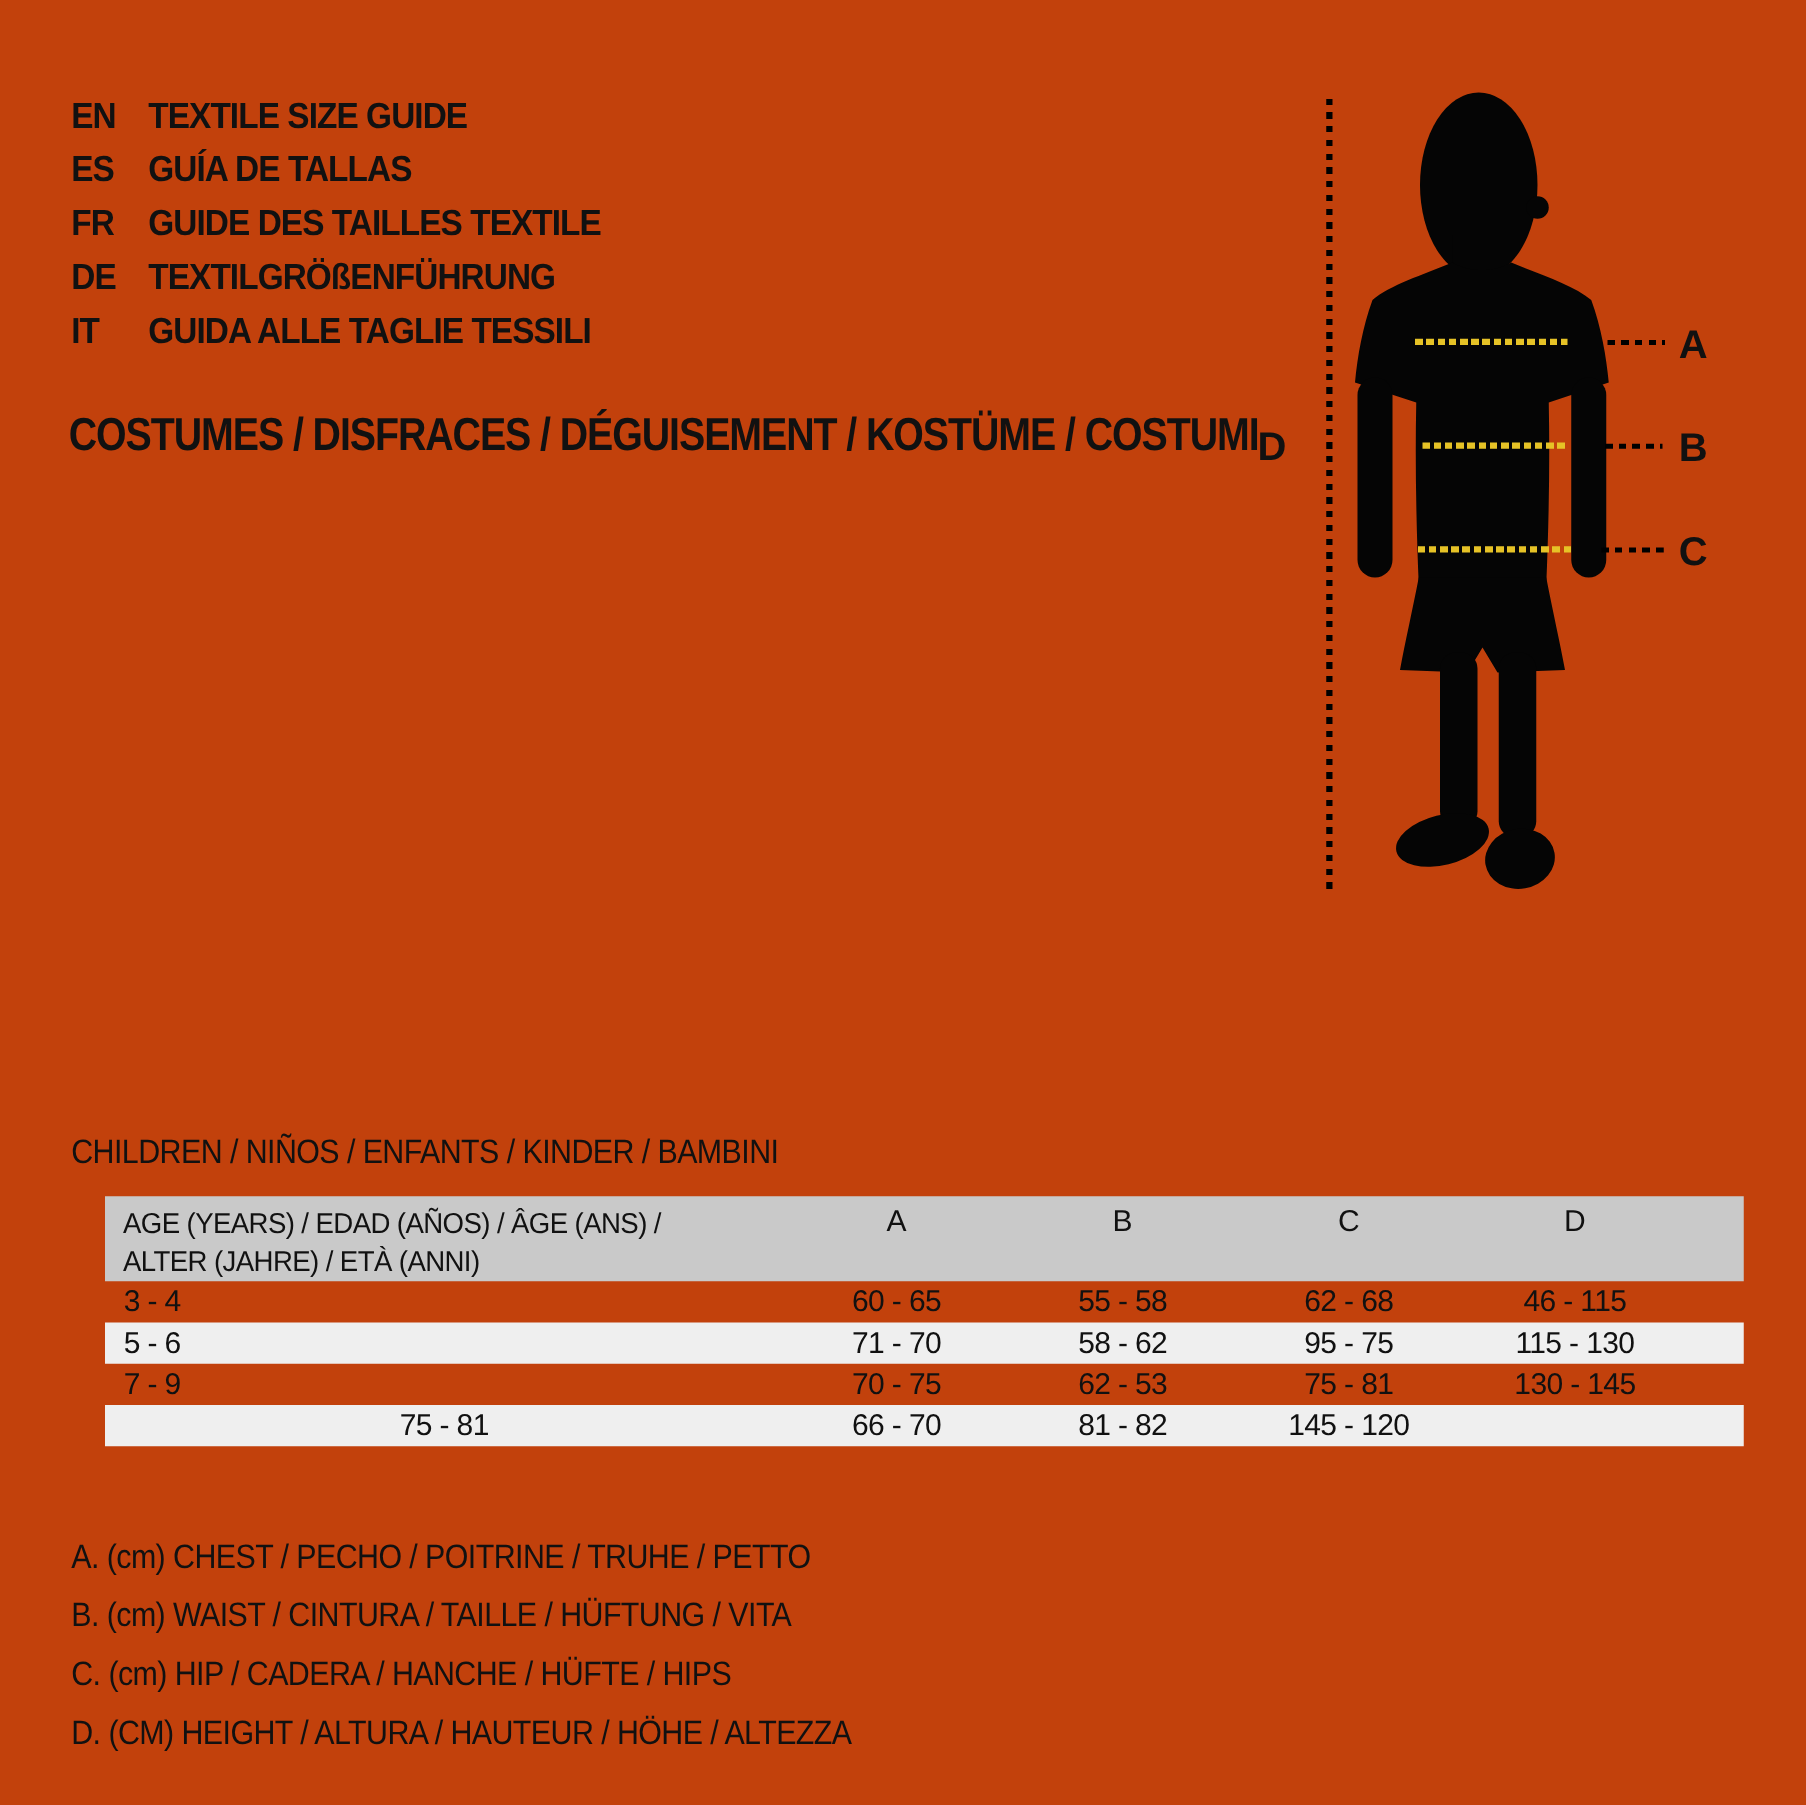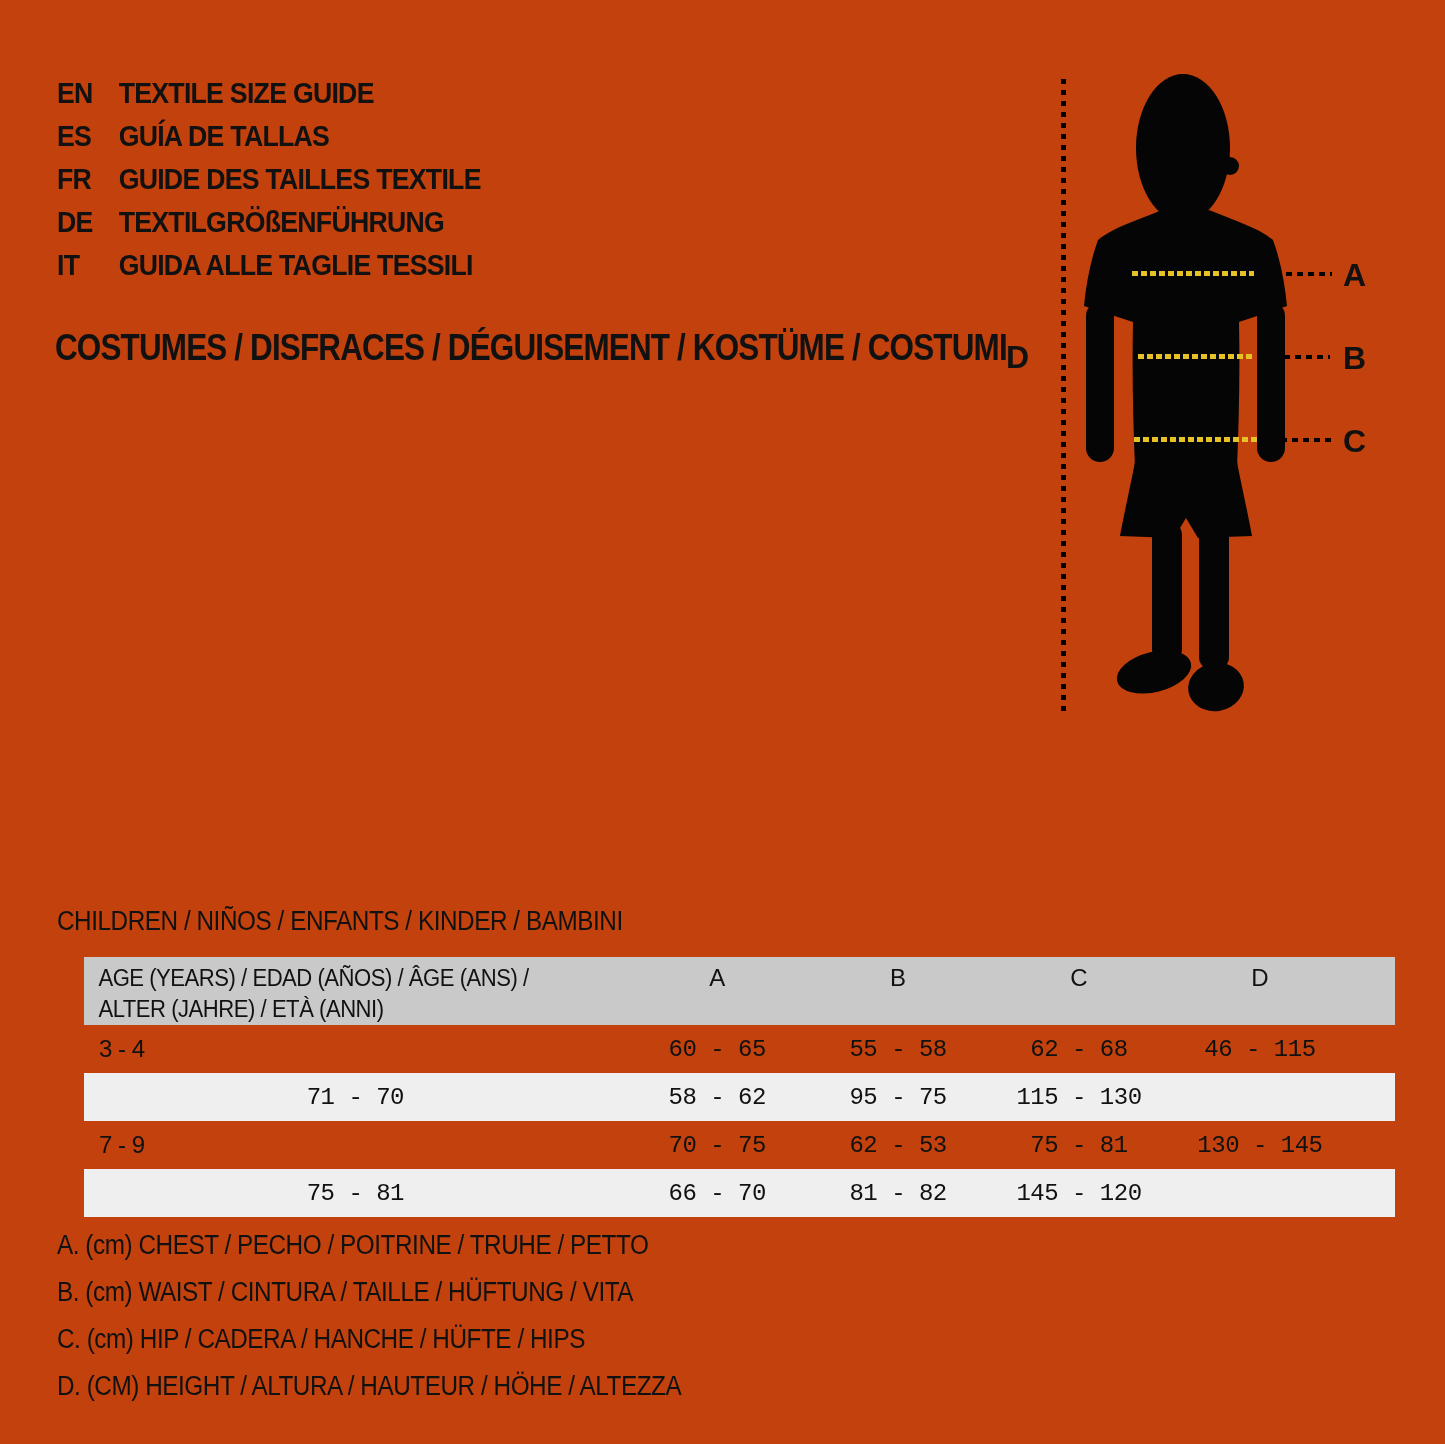--- a/index.html
+++ b/index.html
@@ -51,24 +51,24 @@
   .children-title{
     position:absolute;left:57px;top:906px;margin:0;
     font-size:27px;font-weight:400;letter-spacing:-.5px;white-space:nowrap;
     transform:scaleX(.9);transform-origin:left top;
   }
   .size-table{position:absolute;left:55px;top:957px;width:1340px;}
   .trow{display:grid;grid-template-columns:41.4% 13.8% 13.8% 13.8% 13.8% 1fr;align-items:center;margin-left:29px;}
   .thead{background:var(--hdr-gray,#c9c9c9);height:68px;align-items:start;}
   .age-header{padding:6px 0 0 15px;font-size:23px;line-height:31px;letter-spacing:-.5px;white-space:nowrap;transform:scaleX(.96);transform-origin:left top;}
   .col-header{text-align:center;font-size:24px;padding-top:7px;}
-  .tdata{height:48px;font-size:24px;letter-spacing:-.5px;}
+  .tdata{height:33px;font-size:24px;letter-spacing:-.5px;}
   .tdata.alt{background:var(--alt-gray,#efefef);}
   .age-cell{padding-left:15px;white-space:nowrap;}
-  .value-cell{text-align:center;white-space:nowrap;font-family:Liberation Mono, monospace;}
+  .value-cell{text-align:center;white-space:nowrap;}
   
   .legend{position:absolute;left:57px;top:1222px;transform:scaleX(.9);transform-origin:left top;}
   .legend-item{height:47px;display:flex;align-items:center;font-size:27px;letter-spacing:-.5px;white-space:nowrap;}
 </style>
 </head>
 <body>
 
 <div class="canvas">
 
   <section class="lang-block">
@@ -157,20 +157,21 @@
 
     <div class="trow tdata">
       <div class="age-cell">3 - 4</div>
       <div class="value-cell">60 - 65</div>
       <div class="value-cell">55 - 58</div>
       <div class="value-cell">62 - 68</div>
       <div class="value-cell">46 - 115</div>
       <div></div>
     </div>
     <div class="trow tdata alt">
+      <div class="age-cell">5 - 6</div>
       <div class="value-cell">71 - 70</div>
       <div class="value-cell">58 - 62</div>
       <div class="value-cell">95 - 75</div>
       <div class="value-cell">115 - 130</div>
       <div></div>
     </div>
     <div class="trow tdata">
       <div class="age-cell">7 - 9</div>
       <div class="value-cell">70 - 75</div>
       <div class="value-cell">62 - 53</div>

